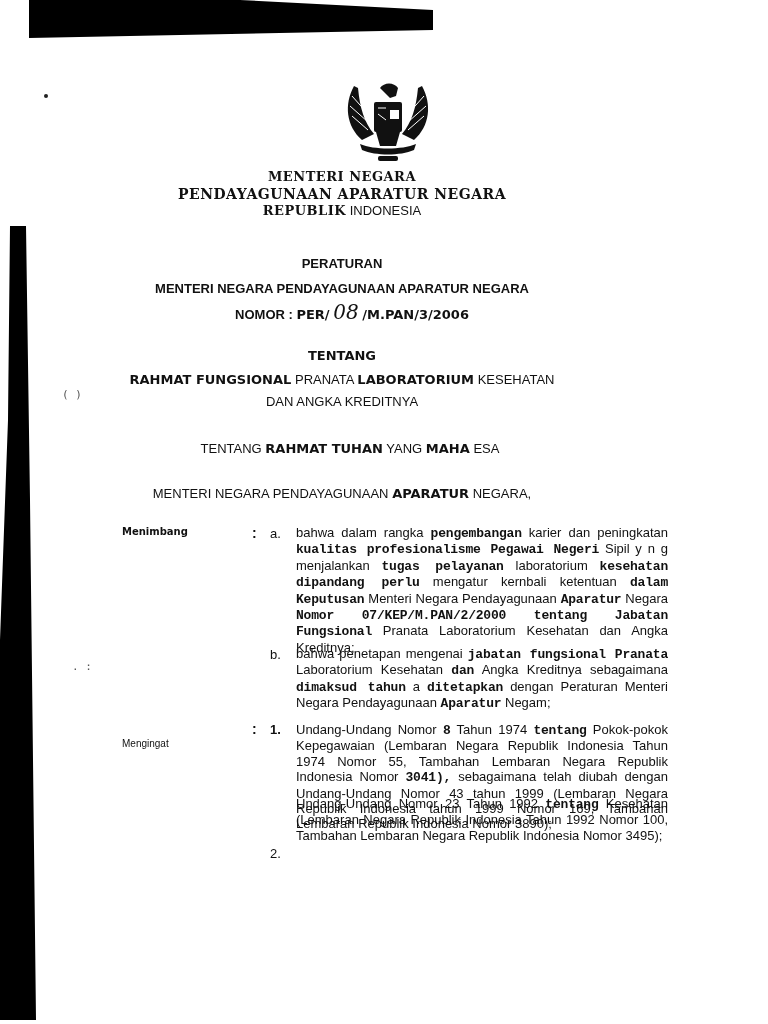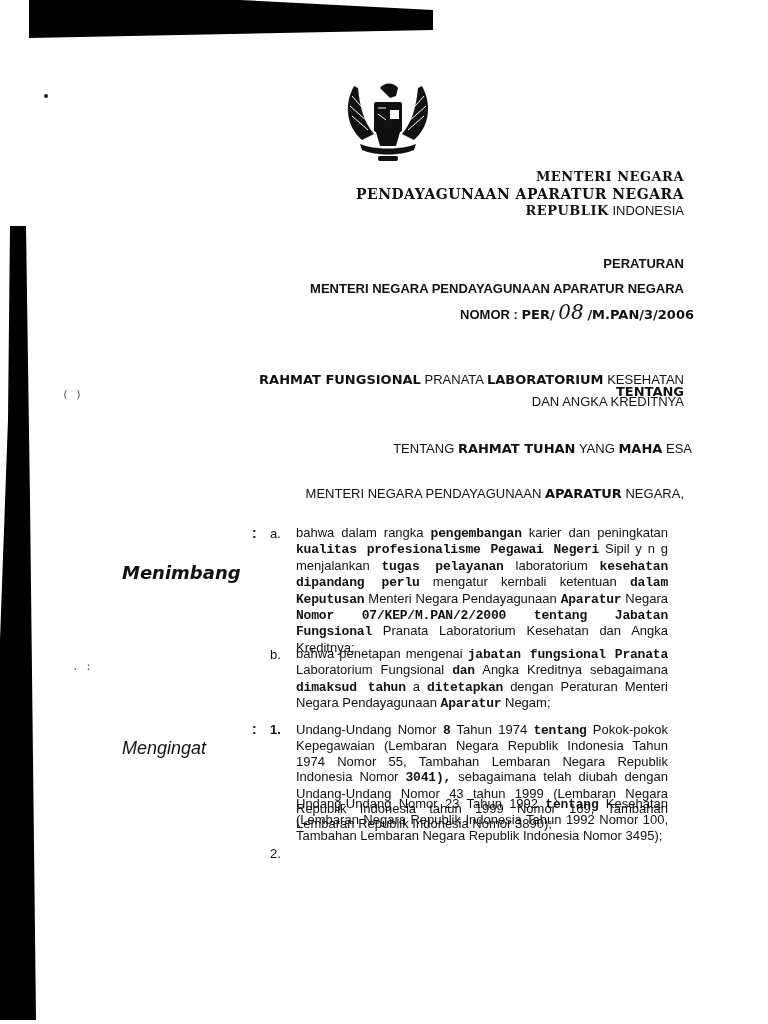--- a/index.html
+++ b/index.html
@@ -1,26 +1,26 @@
 <!DOCTYPE html>
 <html><head>
 <meta charset="utf-8">
 <style>
   html, body { margin:0; padding:0; }
   body { width:768px; height:1024px; background:#ffffff; position:relative; overflow:hidden; color:#111; font-family:"Liberation Sans", sans-serif; }
   .abs { position:absolute; }
   .scan-top { left:0; top:0; }
   .speck { background:#222; border-radius:50%; }
   .emblem { left:340px; top:74px; width:96px; height:92px; }
-  .center { left:0; width:684px; text-align:right; white-space:nowrap; }
+  .center { left:0; width:684px; text-align:center; white-space:nowrap; }
   .serif-b { font-family:"DejaVu Serif", serif; font-weight:bold; letter-spacing:0.5px; }
   .sans { font-family:"Liberation Sans", sans-serif; }
-  .sb { font-family:"DejaVu Sans", sans-serif; font-weight:bold;margin-top:36px; }
+  .sb { font-family:"DejaVu Sans", sans-serif; font-weight:bold; }
   .h13 { font-size:13px; }
-  .label { font-size:18px;font-style:italic; }
+  .label { font-size:10px; }
   .colon { font-size:14px; font-weight:bold; }
   .marker { font-size:13px; }
   .body-text { font-size:13px; line-height:15.4px; text-align:justify; width:372px; }
   .body-text b { font-family:Liberation Mono, monospace; font-weight:bold; font-size:13px; letter-spacing:-0.2px; }
   .hand { font-family:"DejaVu Serif", serif; font-style:italic; font-size:20px; font-weight:normal; }
   .marks { font-family:"DejaVu Sans Mono", monospace; color:#555; font-size:11px; }
 </style>
 </head>
 <body>
 
@@ -89,21 +89,21 @@
   <span class="sb">APARATUR</span>
   <span class="sans">NEGARA,</span>
 </div>
 
 <div class="abs sb label" style="left:122px; top:526px;">Menimbang</div>
 <div class="abs colon" style="left:252px; top:525px;">:</div>
 <div class="abs sans marker" style="left:270px; top:526px;">a.</div>
 <div class="abs sans body-text" style="left:296px; top:525px;"><span>bahwa dalam rangka </span><b>pengembangan</b><span> karier dan peningkatan </span><b>kualitas profesionalisme Pegawai Negeri</b><span> Sipil y n g menjalankan </span><b>tugas pelayanan</b><span> laboratorium </span><b>kesehatan dipandang perlu</b><span> mengatur kernbali ketentuan </span><b>dalam Keputusan</b><span> Menteri Negara Pendayagunaan </span><b>Aparatur</b><span> Negara </span><b>Nomor 07/KEP/M.PAN/2/2000 tentang Jabatan Fungsional</b><span> Pranata Laboratorium Kesehatan dan Angka Kreditnya;</span></div>
 
 <div class="abs sans marker" style="left:270px; top:647px;">b.</div>
-<div class="abs sans body-text" style="left:296px; top:646px;"><span>bahwa penetapan mengenai </span><b>jabatan fungsional Pranata</b><span> Laboratorium Fungsional </span><b>dan</b><span> Angka Kreditnya sebagaimana </span><b>dimaksud tahun</b><span> a </span><b>ditetapkan</b><span> dengan Peraturan Menteri Negara Pendayagunaan </span><b>Aparatur</b><span> Negam;</span></div>
+<div class="abs sans body-text" style="left:296px; top:646px;"><span>bahwa penetapan mengenai </span><b>jabatan fungsional Pranata</b><span> Laboratorium Kesehatan </span><b>dan</b><span> Angka Kreditnya sebagaimana </span><b>dimaksud tahun</b><span> a </span><b>ditetapkan</b><span> dengan Peraturan Menteri Negara Pendayagunaan </span><b>Aparatur</b><span> Negam;</span></div>
 
 <div class="abs sans label" style="left:122px; top:722px;margin-top:16px;">Mengingat</div>
 <div class="abs colon" style="left:252px; top:721px;">:</div>
 <div class="abs sans marker" style="left:270px; top:722px; font-weight:bold;">1.</div>
 <div class="abs sans body-text" style="left:296px; top:722px;"><span>Undang-Undang Nomor </span><b>8</b><span> Tahun 1974 </span><b>tentang</b><span> Pokok-pokok Kepegawaian (Lembaran Negara Republik Indonesia Tahun 1974 Nomor 55, Tambahan Lembaran Negara Republik Indonesia Nomor </span><b>3041),</b><span> sebagaimana telah diubah dengan Undang-Undang Nomor 43 tahun 1999 (Lembaran Negara Republik Indonesia tahun 1999 Nomor 169, Tambahan Lembaran Republik Indonesia Nomor 3890);</span></div>
 
 <div class="abs sans marker" style="left:270px; top:846px;">2.</div>
 <div class="abs sans body-text" style="left:296px; top:796px;"><span>Undang-Undang Nomor 23 Tahun 1992 </span><b>tentang</b><span> Kesehatan (Lembaran Negara Republik Indonesia Tahun 1992 Nomor 100, Tambahan Lembaran Negara Republik Indonesia Nomor 3495);</span></div>
 
 </body></html>

